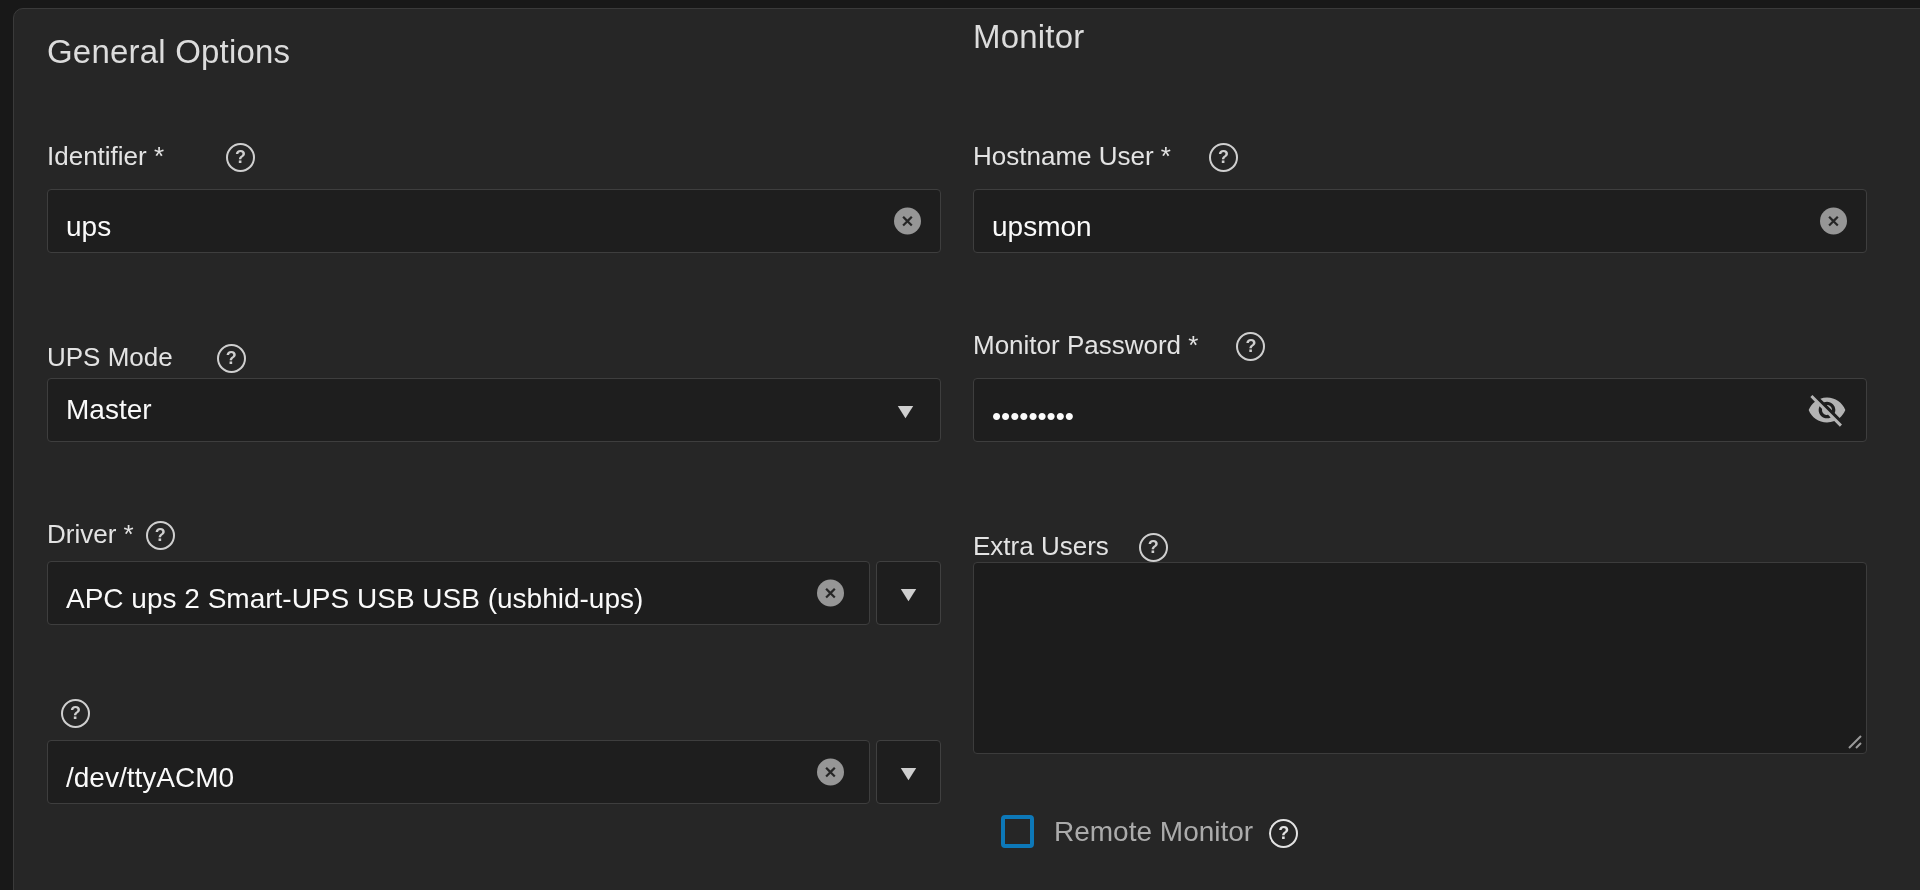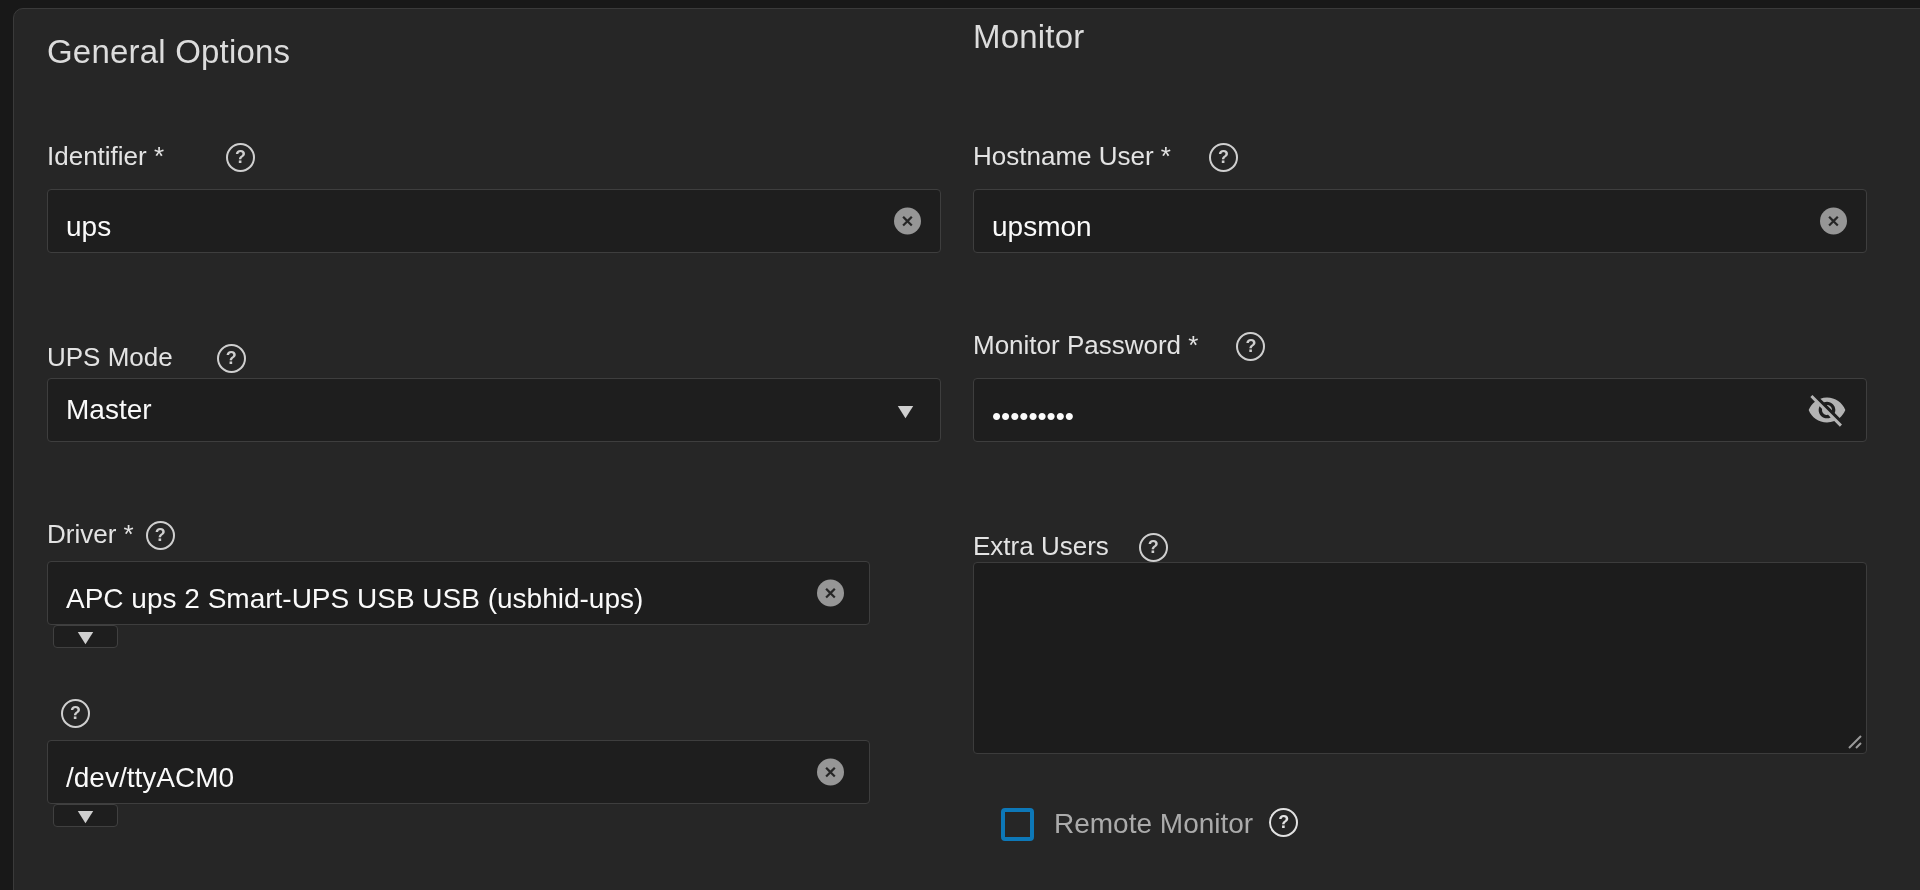--- a/index.html
+++ b/index.html
@@ -86,21 +86,21 @@
     cursor: pointer;
   }
   .select-box .caret { margin-left: auto; }
   .caret {
     color: #cfcfcf;
     font-size: 21px;
     line-height: 1;
     -webkit-transform: scaleX(1.25);
     transform: scaleX(1.25);
   }
-  .combo-row { position: absolute; height: 56px; display: flex; flex-direction: column; }
+  .combo-row { position: absolute; height: 56px; display: flex; }
   .combo-input-wrap { position: relative; width: 823px; height: 64px; }
   .combo-row .text-input { padding-right: 72px; }
   .combo-caret-btn {
     margin-left: 6px;
     width: 65px; height: 64px;
     background: #1e1e1e;
     border: 1px solid #404040;
     border-radius: 4px;
     display: flex; align-items: center; justify-content: center;
     cursor: pointer;
@@ -128,21 +128,21 @@
     outline: none;
     display: block;
   }
   .resize-handle {
     position: absolute;
     right: 5px; bottom: 5px;
     pointer-events: none;
   }
   .checkbox-row {
     position: absolute;
-    display: flex; align-items: flex-start;
+    display: flex; align-items: flex-end;
     height: 40px;
     padding-left: 28px;
   }
   .checkbox {
     width: 33px; height: 33px;
     border: 4px solid #0d78b8;
     border-radius: 4px;
     background: transparent;
     cursor: pointer;
     flex: 0 0 auto;

